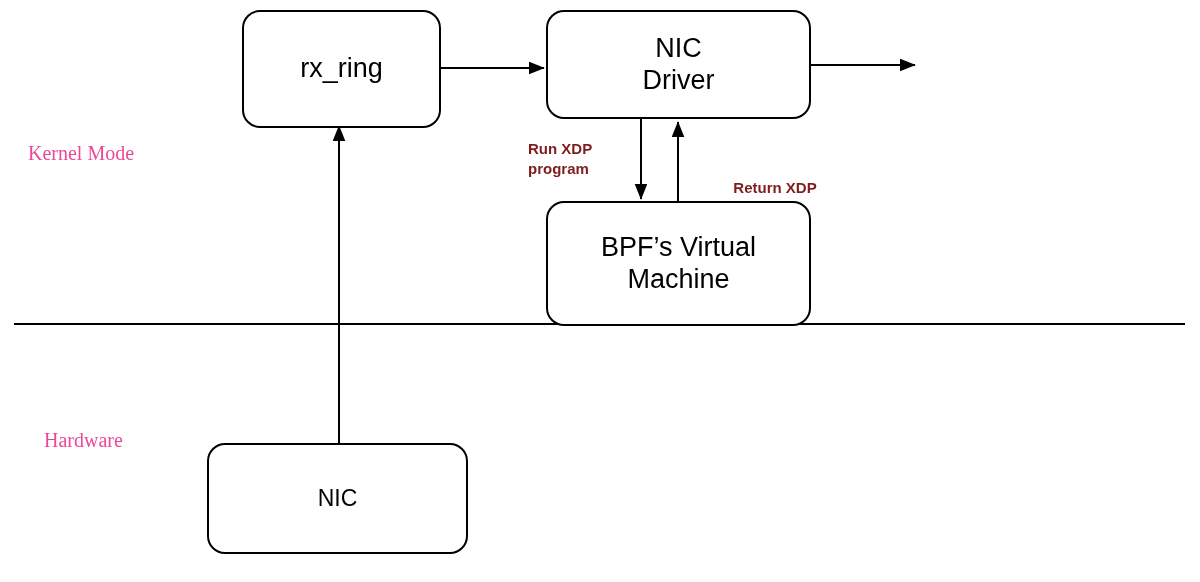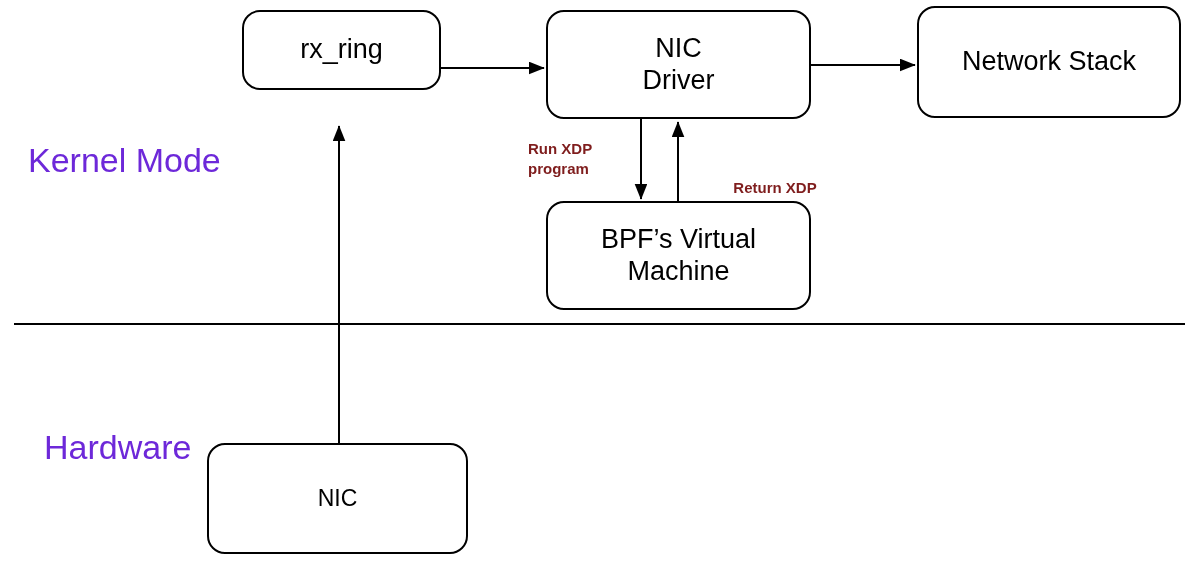--- a/index.html
+++ b/index.html
@@ -30,25 +30,26 @@
     justify-content: center;
     text-align: center;
     line-height: 1.18;
     font-weight: 400;
     color: #000000;
     white-space: pre-line;
   }
 
   .zone-label {
     position: absolute;
-    font-size: 34px;
+    font-size: 20px;
     font-weight: 400;
-    color: #6d28d9;
+    color: #ec4899;
     white-space: nowrap;
     line-height: 1;
+    font-family: Liberation Serif, serif;
   }
 
   .edge-label {
     position: absolute;
     font-size: 15px;
     font-weight: bold;
     color: #7f1d1d;
     line-height: 1.3;
     white-space: pre-line;
   }
@@ -107,25 +108,24 @@
       <line x1="678" y1="203" x2="678" y2="122" stroke="#000000" stroke-width="2" marker-end="url(#arrowhead)"></line>
     </g>
   </svg>
 
   <div class="edge-label" style="left:528px; top:139px; text-align:left;">Run XDP
 program</div>
 
   <div class="edge-label" style="left:700px; top:139px; text-align:center; width:150px;margin-top:39px;">Return XDP
 Action</div>
 
-  <div class="node" style="left:242px; top:10px; width:199px; height:80px; font-size:27px;">rx_ring</div>
+  <div class="node" style="left:242px; top:10px; width:199px; height:118px; font-size:27px;">rx_ring</div>
 
   <div class="node" style="left:546px; top:10px; width:265px; height:109px; font-size:27px;">NIC
 Driver</div>
 
-  <div class="node" style="left:917px; top:6px; width:264px; height:112px; font-size:27px;">Network Stack</div>
 
-  <div class="node" style="left:546px; top:201px; width:265px; height:109px; font-size:27px;">BPF’s Virtual
+  <div class="node" style="left:546px; top:201px; width:265px; height:125px; font-size:27px;">BPF’s Virtual
 Machine</div>
 
   <div class="node" style="left:207px; top:443px; width:261px; height:111px; font-size:23px;">NIC</div>
 
 </div>
 
 </body></html>

